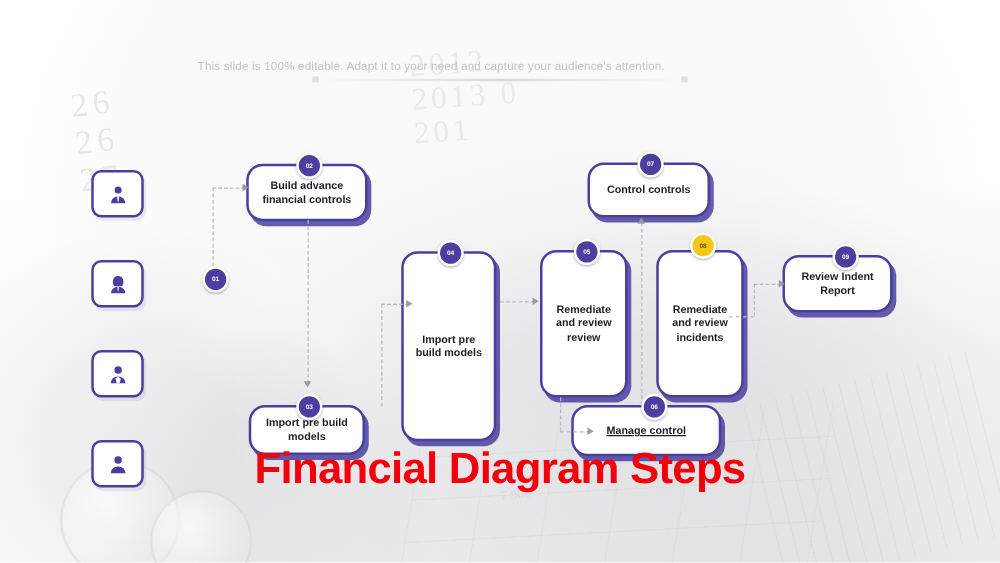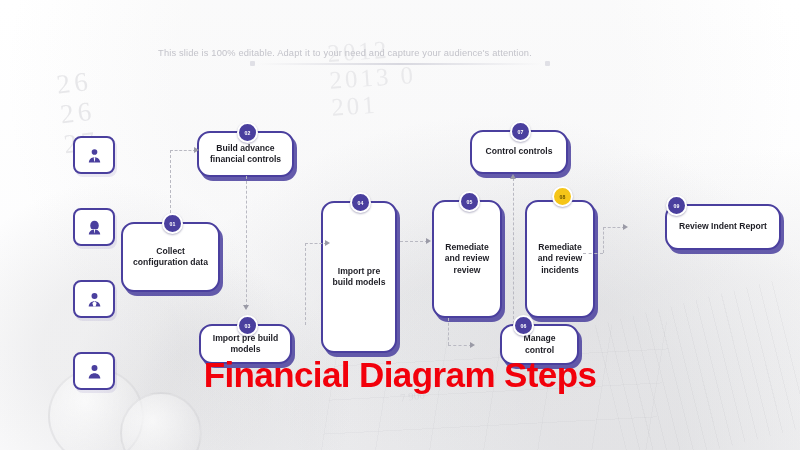--- a/index.html
+++ b/index.html
@@ -225,56 +225,53 @@
   <div class="conn v" style="left:603px;top:227px;height:26px;"></div>
   <div class="conn h" style="left:583px;top:253px;width:20px;"></div>
   <div class="conn h" style="left:603px;top:227px;width:22px;"></div>
   <div class="arrow right" style="left:623px;top:224px;"></div>
 
   <div class="node" style="left:197px;top:131px;width:97px;height:46px;">
     <span class="label">Build advance financial controls</span>
   </div>
   <div class="badge" style="left:237px;top:122px;">02</div>
 
-  <div class="node" style="left:121px;top:222px;width:99px;height:70px;">
-    <span class="label">Collect configuration data</span>
-  </div>
   <div class="badge" style="left:162px;top:213px;">01</div>
 
   <div class="node" style="left:199px;top:324px;width:93px;height:40px;">
     <span class="label">Import pre build models</span>
   </div>
   <div class="badge" style="left:237px;top:315px;">03</div>
 
   <div class="node" style="left:321px;top:201px;width:76px;height:152px;">
     <span class="label">Import pre build models</span>
   </div>
   <div class="badge" style="left:350px;top:192px;">04</div>
 
   <div class="node" style="left:432px;top:200px;width:70px;height:118px;">
     <span class="label">Remediate and review review</span>
   </div>
   <div class="badge" style="left:459px;top:191px;">05</div>
 
-  <div class="node" style="left:500px;top:324px;width:79px;height:41px;">
+  <div class="node" style="left:457px;top:324px;width:120px;height:41px;text-decoration:underline;">
     <span class="label">Manage control</span>
   </div>
   <div class="badge" style="left:513px;top:315px;">06</div>
 
   <div class="node" style="left:470px;top:130px;width:98px;height:44px;">
     <span class="label">Control controls</span>
   </div>
   <div class="badge" style="left:510px;top:121px;">07</div>
 
   <div class="node" style="left:525px;top:200px;width:70px;height:118px;">
     <span class="label">Remediate and review incidents</span>
   </div>
   <div class="badge yellow" style="left:552px;top:186px;">08</div>
 
-  <div class="node" style="left:626px;top:204px;width:116px;height:46px;margin-left:39px;">
+  <div class="node" style="left:626px;top:204px;width:88px;height:46px;">
     <span class="label">Review Indent Report</span>
   </div>
   <div class="badge" style="left:666px;top:195px;">09</div>
 
   <div class="overlay-caption">Financial Diagram Steps</div>
 
   <div class="bg-smalltext">7 900</div>
 
 </div>
 

